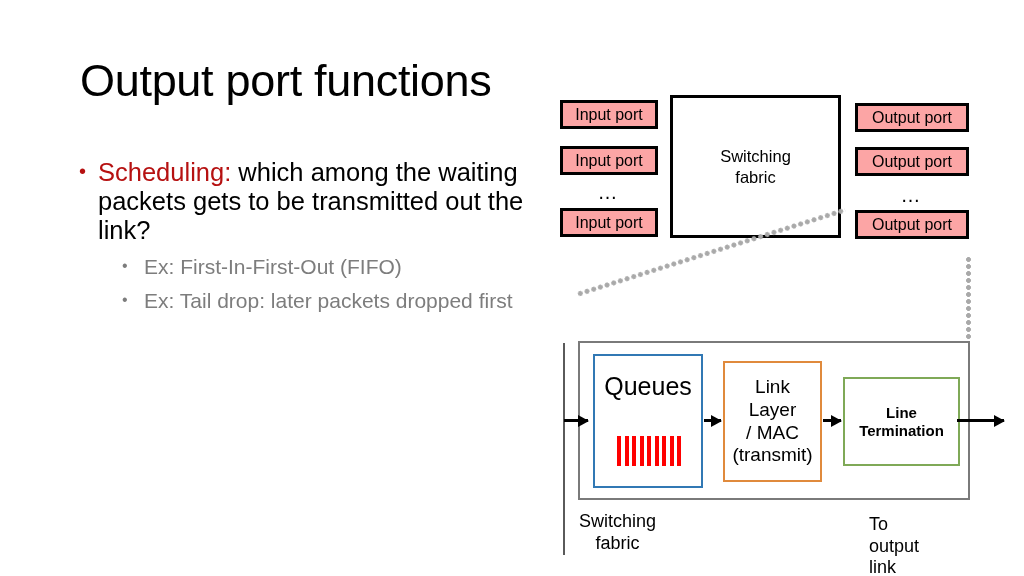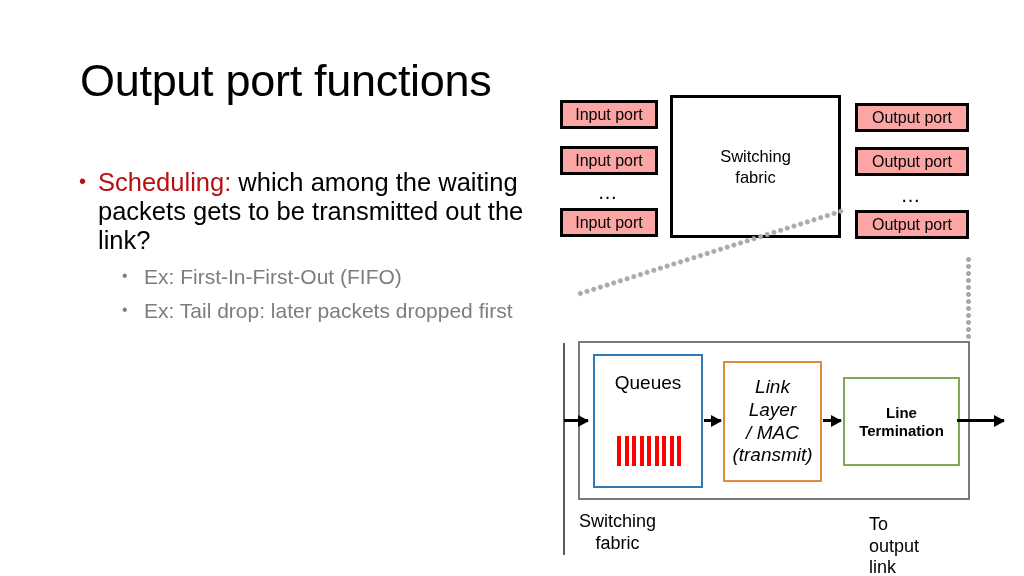--- a/index.html
+++ b/index.html
@@ -67,21 +67,21 @@
   .b2::before {
     content: "\2022";
     position: absolute;
     left: 6px;
     top: -1px;
     font-size: 16px;
     line-height: 25px;
     color: #7D7D7D;
   }
 
-  .sp-a { margin-top: 10px; }
+  .sp-a { }
   .sp-b { margin-top: 9px; }
   .sp-c { margin-top: 10px; }
 
   
   .diag {
     position: absolute;
   }
 
   .portbox {
     position: absolute;
@@ -149,36 +149,35 @@
     color: #000000;
   }
   .cbox-queues {
     border: 2.5px solid #3178B4;
     font-size: 19px;
   }
   .cbox-ll {
     border: 2.5px solid #E08A3C;
     font-size: 19px;
     line-height: 1.2;
-    font-style: italic;
   }
   .cbox-lt {
     border: 2.5px solid #7FA957;
     font-size: 15px;
     line-height: 1.2;
     font-weight: bold;
   }
 
   .queues-label {
     position: absolute;
     top: 16px;
     left: 0;
     right: 0;
     text-align: center;
-    font-size: 19px;
+    font-size: 25px;
   }
   .redbars {
     position: absolute;
     left: 22px;
     bottom: 20px;
     display: flex;
     gap: 3.5px;
   }
   .redbar {
     width: 4px;

